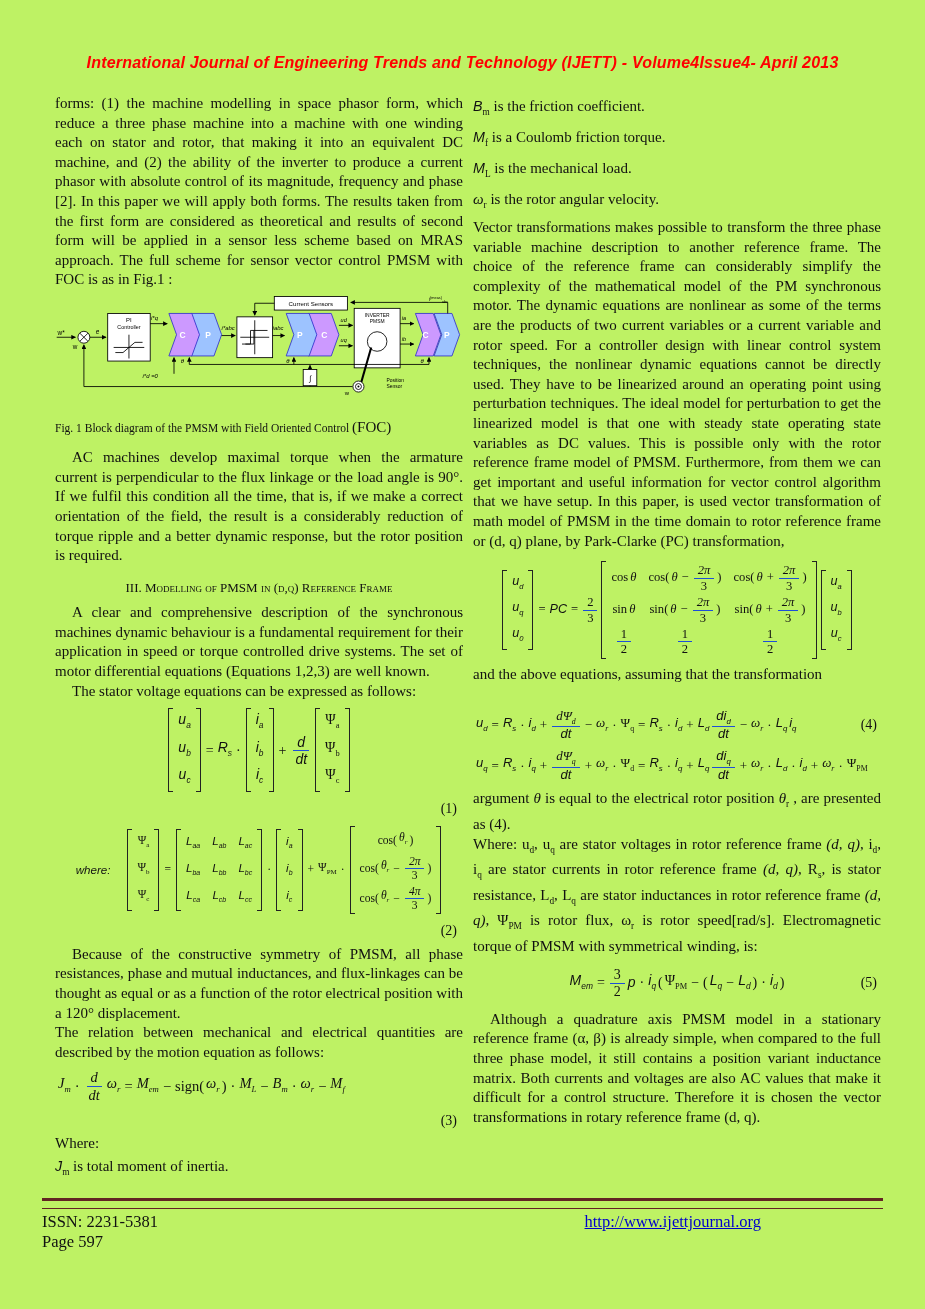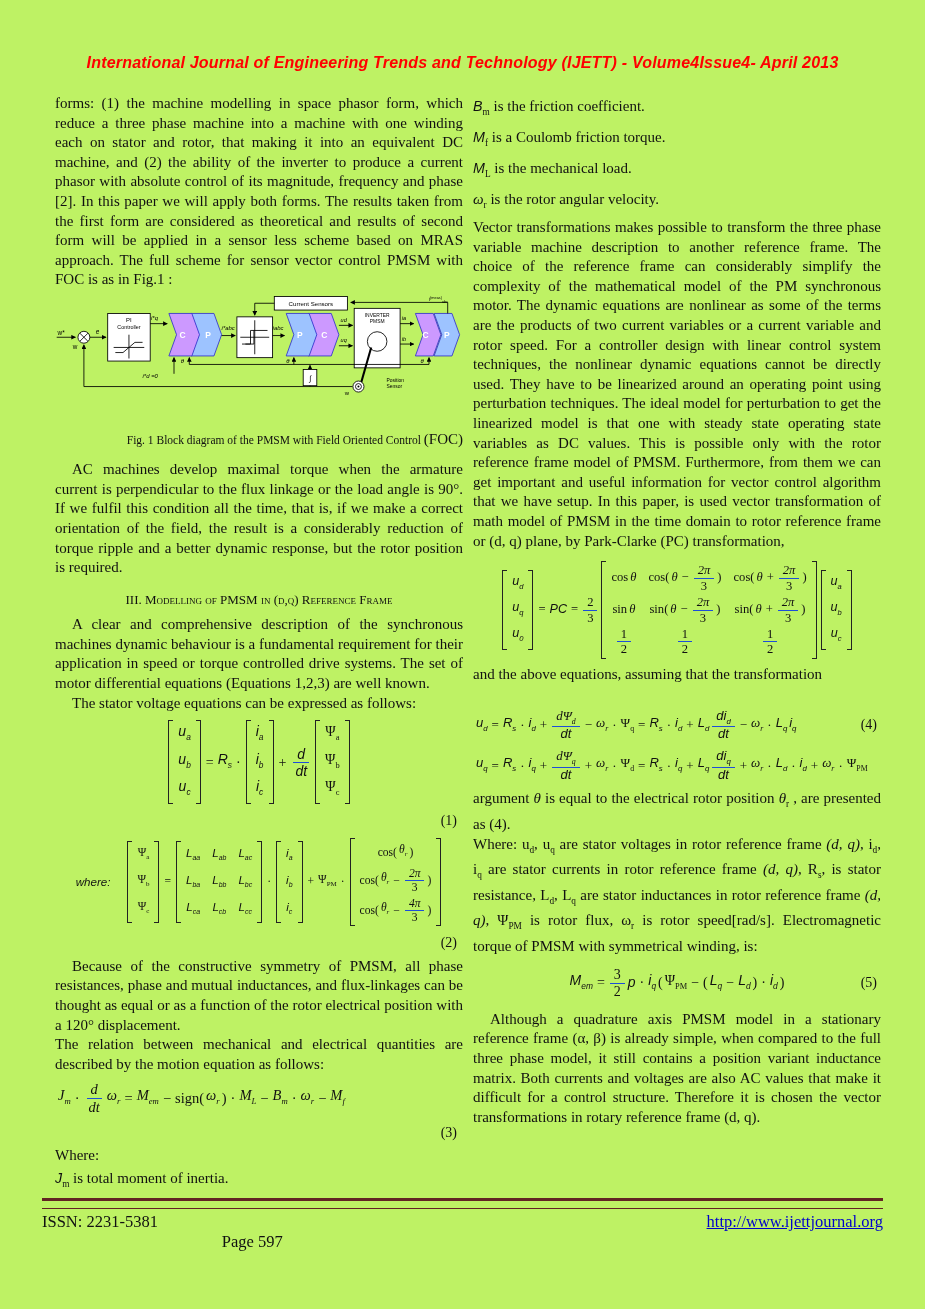--- a/index.html
+++ b/index.html
@@ -11,21 +11,21 @@
         font-family:"Liberation Serif",serif;color:#111;overflow:hidden;}
   .jheader{position:absolute;top:54px;left:40px;width:845px;text-align:center;
            font-family:"Liberation Sans",sans-serif;font-weight:bold;font-style:italic;
            font-size:16px;color:var(--accent_red);letter-spacing:0.2px;}
   .cols{position:absolute;top:94px;left:55px;width:826px;display:flex;gap:10px;}
   .col{width:408px;font-size:15px;line-height:19.6px;}
   .col p{margin:0;text-align:justify;}
   .indent{text-indent:17px;}
   .secthead{font-variant:small-caps;text-align:center;font-size:13px;margin:12px 0 6px 0;}
   .figwrap{margin:4px 0 2px 0;}
-  .figcap{text-align:right;font-size:11.5px;margin:18px 0 10px 0;}
+  .figcap{text-align:left;font-size:11.5px;margin:6px 0 10px 0;}
   .focbig{font-size:15px;}
   .defline{line-height:25px;margin:0;}
   .var{font-style:italic;}
   .rn{font-style:normal;}
   .sans{font-family:"Liberation Sans",sans-serif;font-size:0.95em;}
   sub{font-size:0.62em;}
   
   .eqblock{position:relative;display:flex;justify-content:center;align-items:center;margin:7px 0;}
   .eqblock.left{justify-content:flex-start;padding-left:2px;}
   .eqmath{display:inline-flex;align-items:center;flex-wrap:nowrap;font-size:14px;white-space:nowrap;}
@@ -47,22 +47,22 @@
   .cells{display:grid;gap:2px 10px;padding:2px 4px;align-items:center;justify-items:center;}
   .cell{display:inline-flex;align-items:center;}
   .eqno{position:absolute;right:4px;top:50%;transform:translateY(-50%);font-size:14px;}
   .eqno-line{text-align:right;padding-right:6px;margin:0 0 4px 0;font-size:14px;}
   .gaptop{margin-top:24px;}
   
   .footrule{position:absolute;left:42px;right:42px;top:1198px;height:7px;
             border-top:3.5px solid var(--rule_maroon);border-bottom:1.5px solid var(--rule_maroon);}
   .footrow{position:absolute;left:42px;right:42px;top:1212px;display:grid;
            grid-template-columns:1fr 1fr;align-items:baseline;font-size:16.5px;}
-  .footrow .mid{text-align:right;}
-  .footrow .right{text-align:center;}
+  .footrow .mid{text-align:center;}
+  .footrow .right{text-align:left;}
   .flink{color:var(--link_blue);text-decoration:underline;cursor:pointer;}
   
   .blockdiag text{font-family:"Liberation Sans",sans-serif;}
 </style>
 </head>
 <body>
 
 <div class="page">
 
   <div class="jheader">International Journal of Engineering Trends and Technology (IJETT) - Volume4Issue4- April 2013</div>

